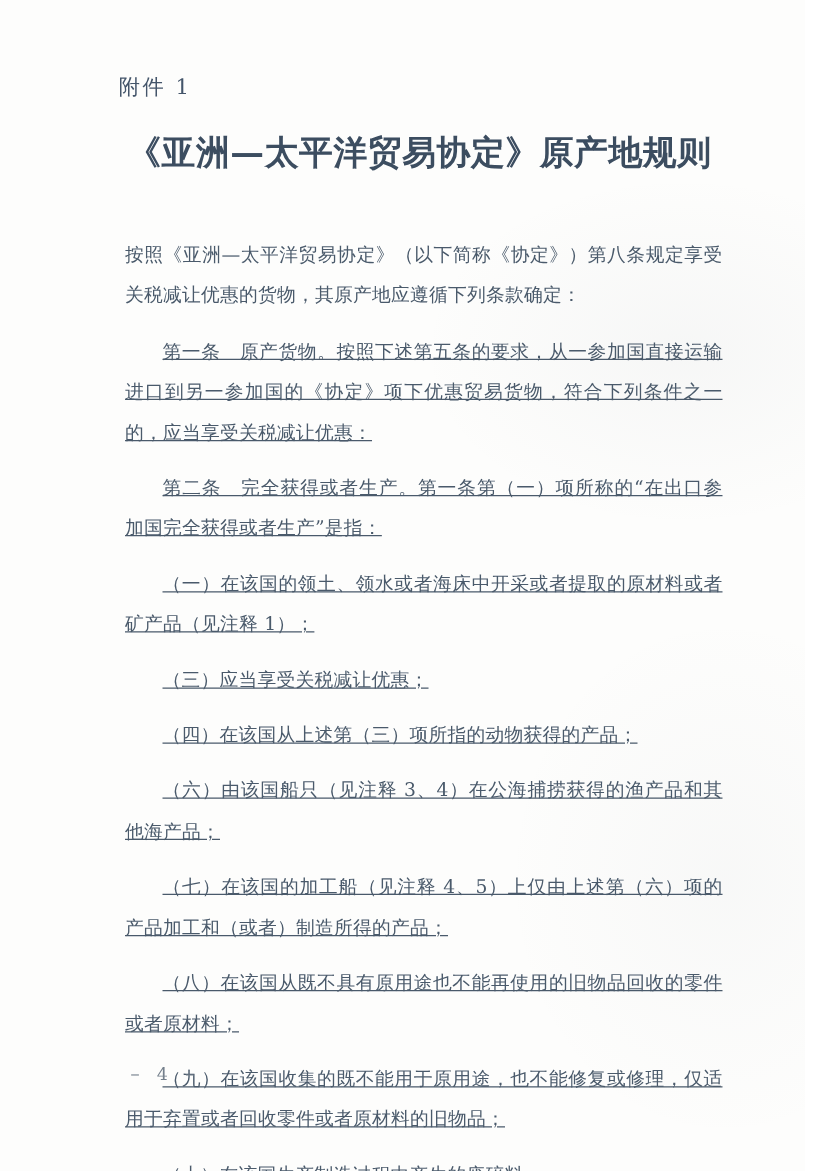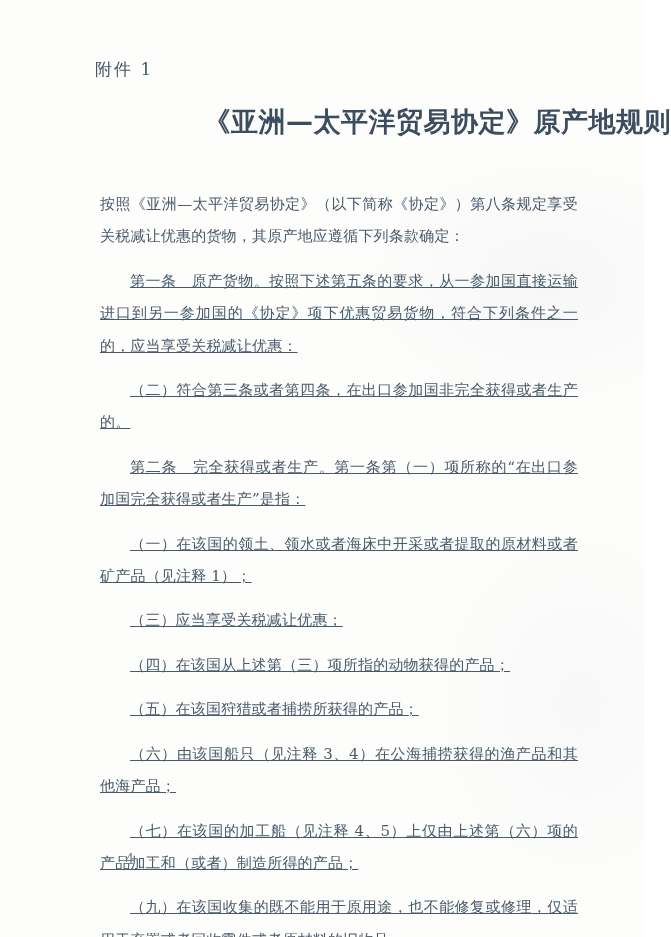--- a/index.html
+++ b/index.html
@@ -28,21 +28,21 @@
     top: 58px;
     font-size: 17px;
     color: #44556a;
     letter-spacing: 2px;
   }
   .doc-title {
     position: absolute;
     left: 0;
     top: 104px;
     width: 671px;
-    text-align: right;
+    text-align: center;
     font-size: 27px;
     font-weight: bold;
     color: #3c4d60;
     letter-spacing: 0.5px;
     margin: 0;
   }
   .doc-body {
     position: absolute;
     left: 88px;
     top: 176px;
@@ -76,27 +76,26 @@
 
 <div class="page">
 
   <div class="attachment-label">附件 1</div>
 
   <h1 class="doc-title">《亚洲—太平洋贸易协定》原产地规则</h1>
 
   <div class="doc-body">
       <p class="para">按照《亚洲—太平洋贸易协定》（以下简称《协定》）第八条规定享受关税减让优惠的货物，其原产地应遵循下列条款确定：</p>
       <p class="para indent">第一条　原产货物。按照下述第五条的要求，从一参加国直接运输进口到另一参加国的《协定》项下优惠贸易货物，符合下列条件之一的，应当享受关税减让优惠：</p>
-      <p class="para indent">（二）符合第三条或者第四条，在出口参加国非完全获得或者生产的。</p>
       <p class="para indent">第二条　完全获得或者生产。第一条第（一）项所称的“在出口参加国完全获得或者生产”是指：</p>
       <p class="para indent">（一）在该国的领土、领水或者海床中开采或者提取的原材料或者矿产品（见注释 1）；</p>
       <p class="para indent">（三）应当享受关税减让优惠；</p>
       <p class="para indent">（四）在该国从上述第（三）项所指的动物获得的产品；</p>
-      <p class="para indent">（五）在该国狩猎或者捕捞所获得的产品；</p>
       <p class="para indent">（六）由该国船只（见注释 3、4）在公海捕捞获得的渔产品和其他海产品；</p>
       <p class="para indent">（七）在该国的加工船（见注释 4、5）上仅由上述第（六）项的产品加工和（或者）制造所得的产品；</p>
+      <p class="para indent">（八）在该国从既不具有原用途也不能再使用的旧物品回收的零件或者原材料；</p>
       <p class="para indent">（九）在该国收集的既不能用于原用途，也不能修复或修理，仅适用于弃置或者回收零件或者原材料的旧物品；</p>
       <p class="para indent">（十）在该国生产制造过程中产生的废碎料；</p>
     </div>
 
   <div class="page-footer">－ 4 －</div>
 
 </div>
 
 </body></html>

